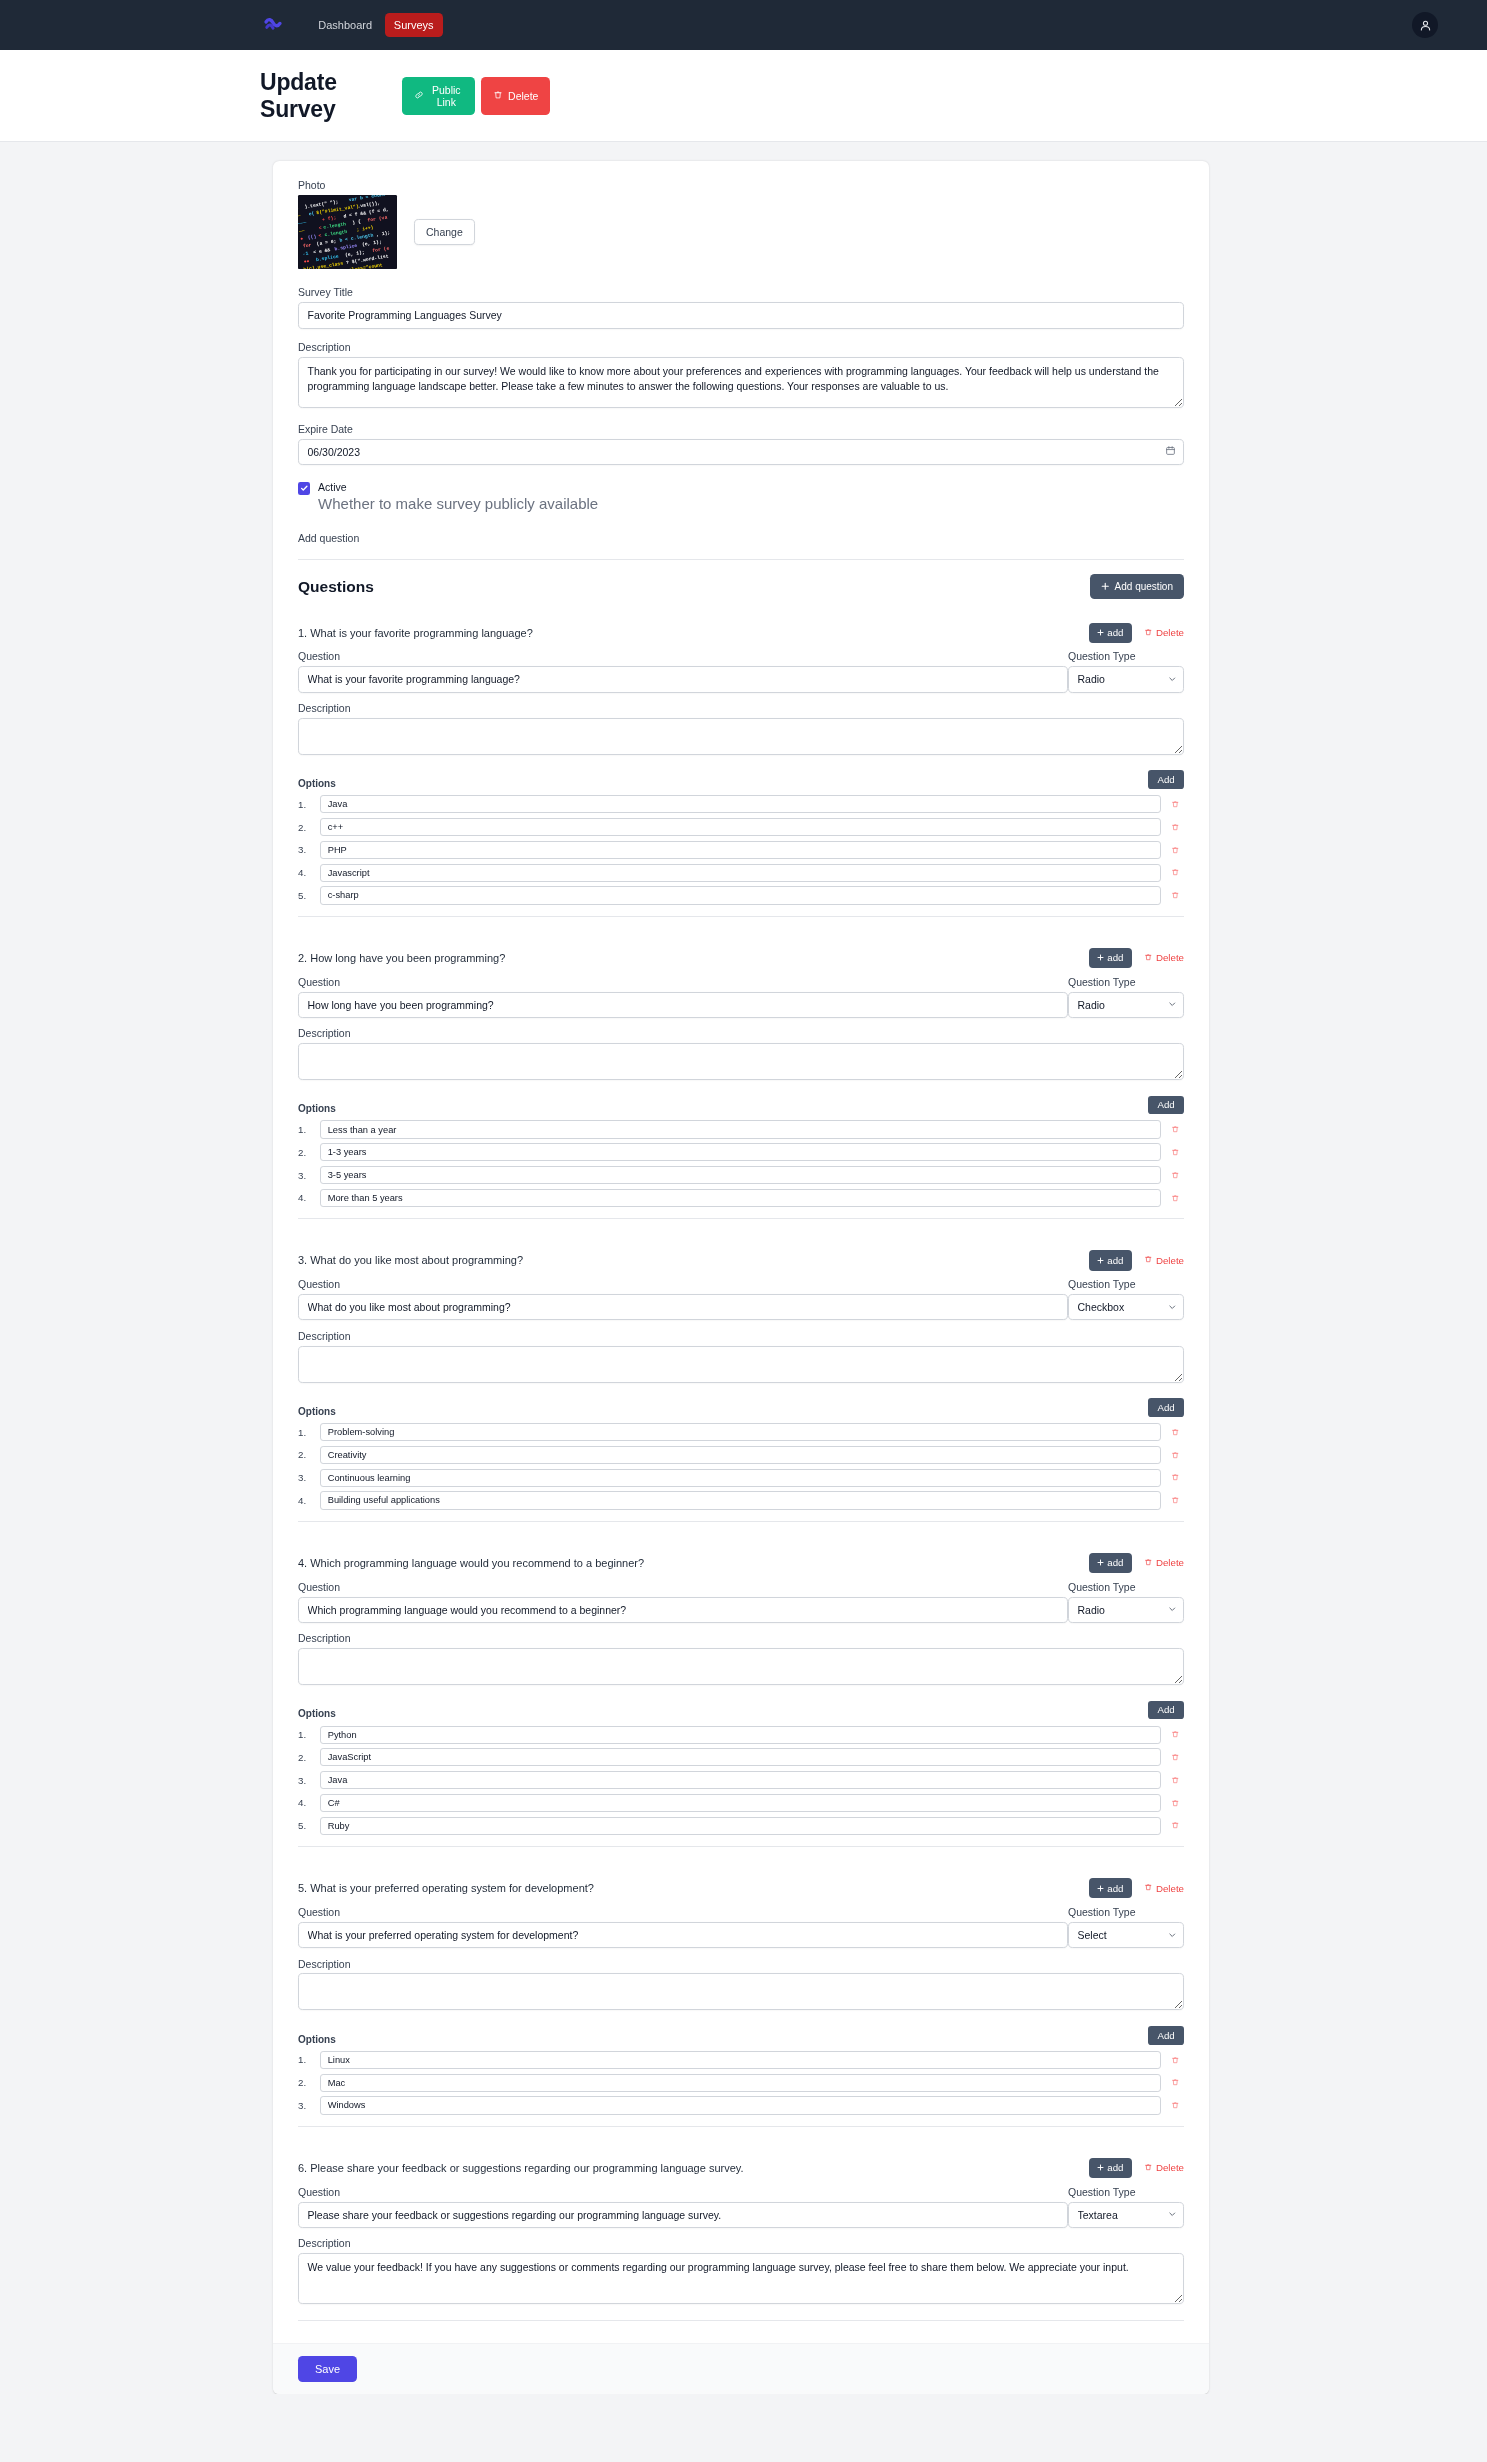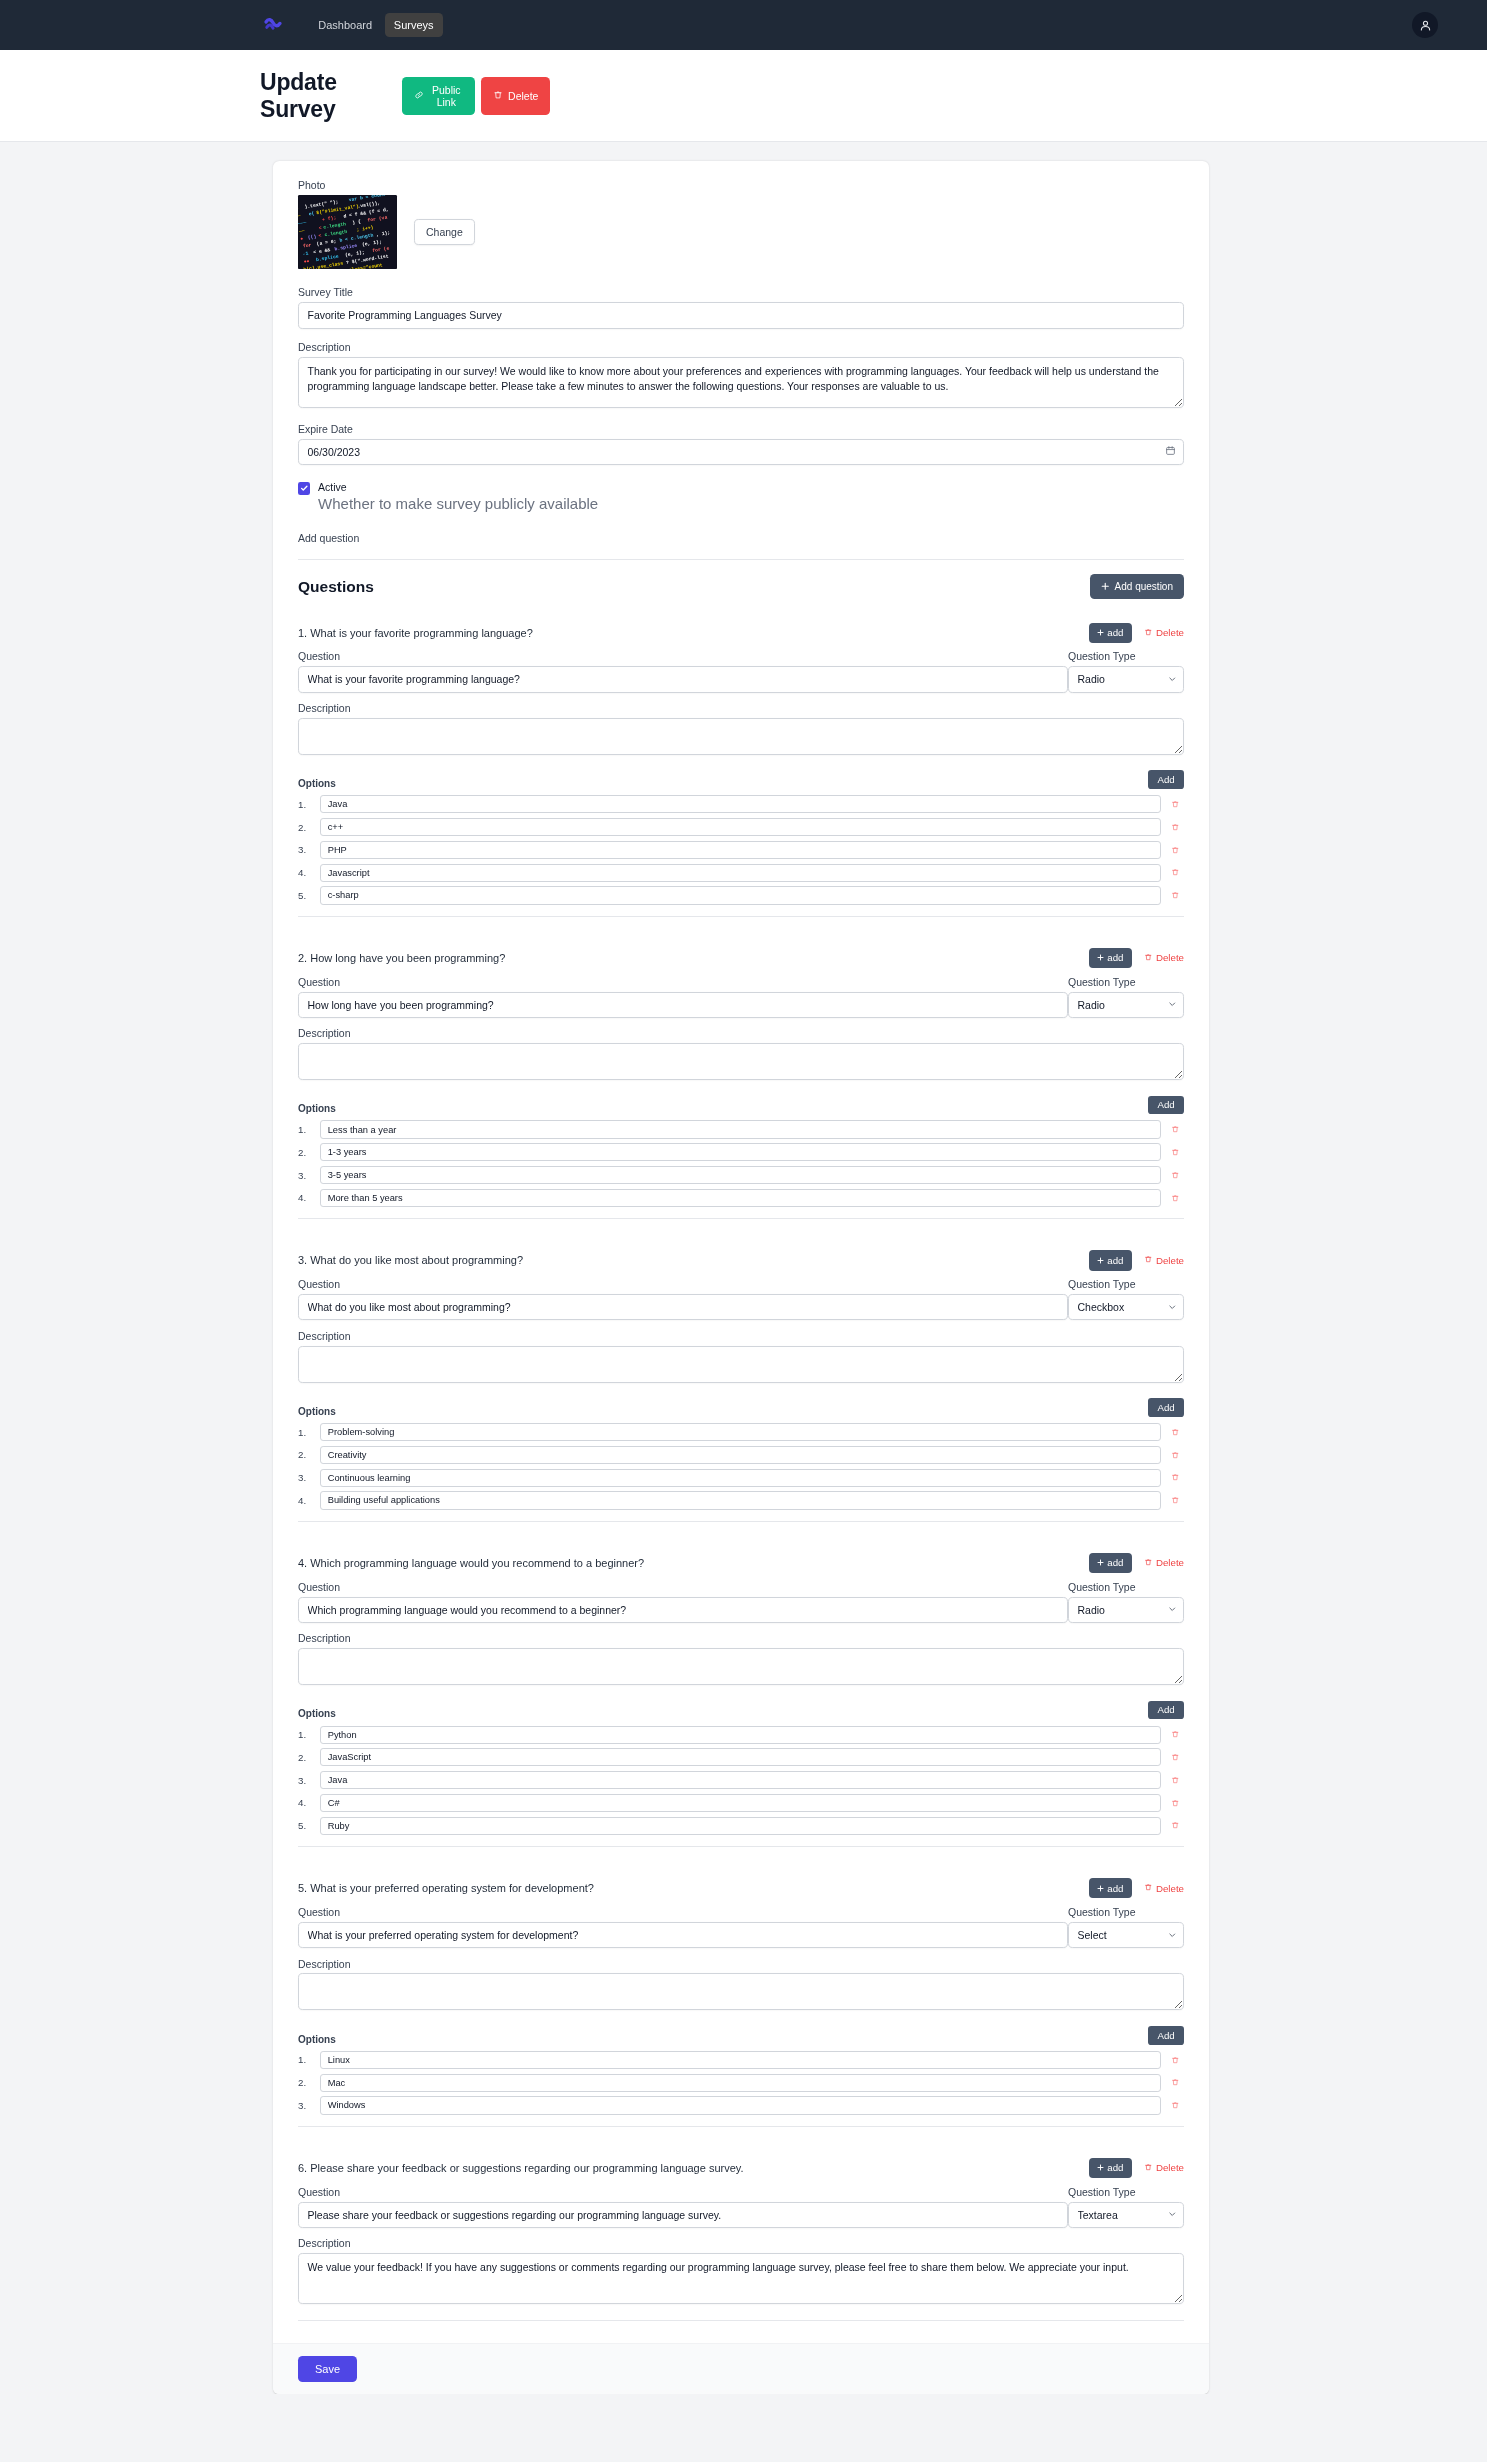--- a/index.html
+++ b/index.html
@@ -38,21 +38,21 @@
     color: #d1d5db;
     font-size: 11px;
     padding: 6.2px 9.3px;
     border-radius: 4.6px;
     text-decoration: none;
     line-height: 1;
     cursor: pointer;
     white-space: nowrap;
   }
   .nav-link.active {
-    background: #404040;
+    background: #b91c1c;
     color: #ffffff;
   }
   .nav-spacer { flex: 1; }
   .avatar-btn {
     width: 26px; height: 26px;
     border-radius: 774px;
     background: #111827;
     display: flex; align-items: center; justify-content: center;
     cursor: pointer;
   }

